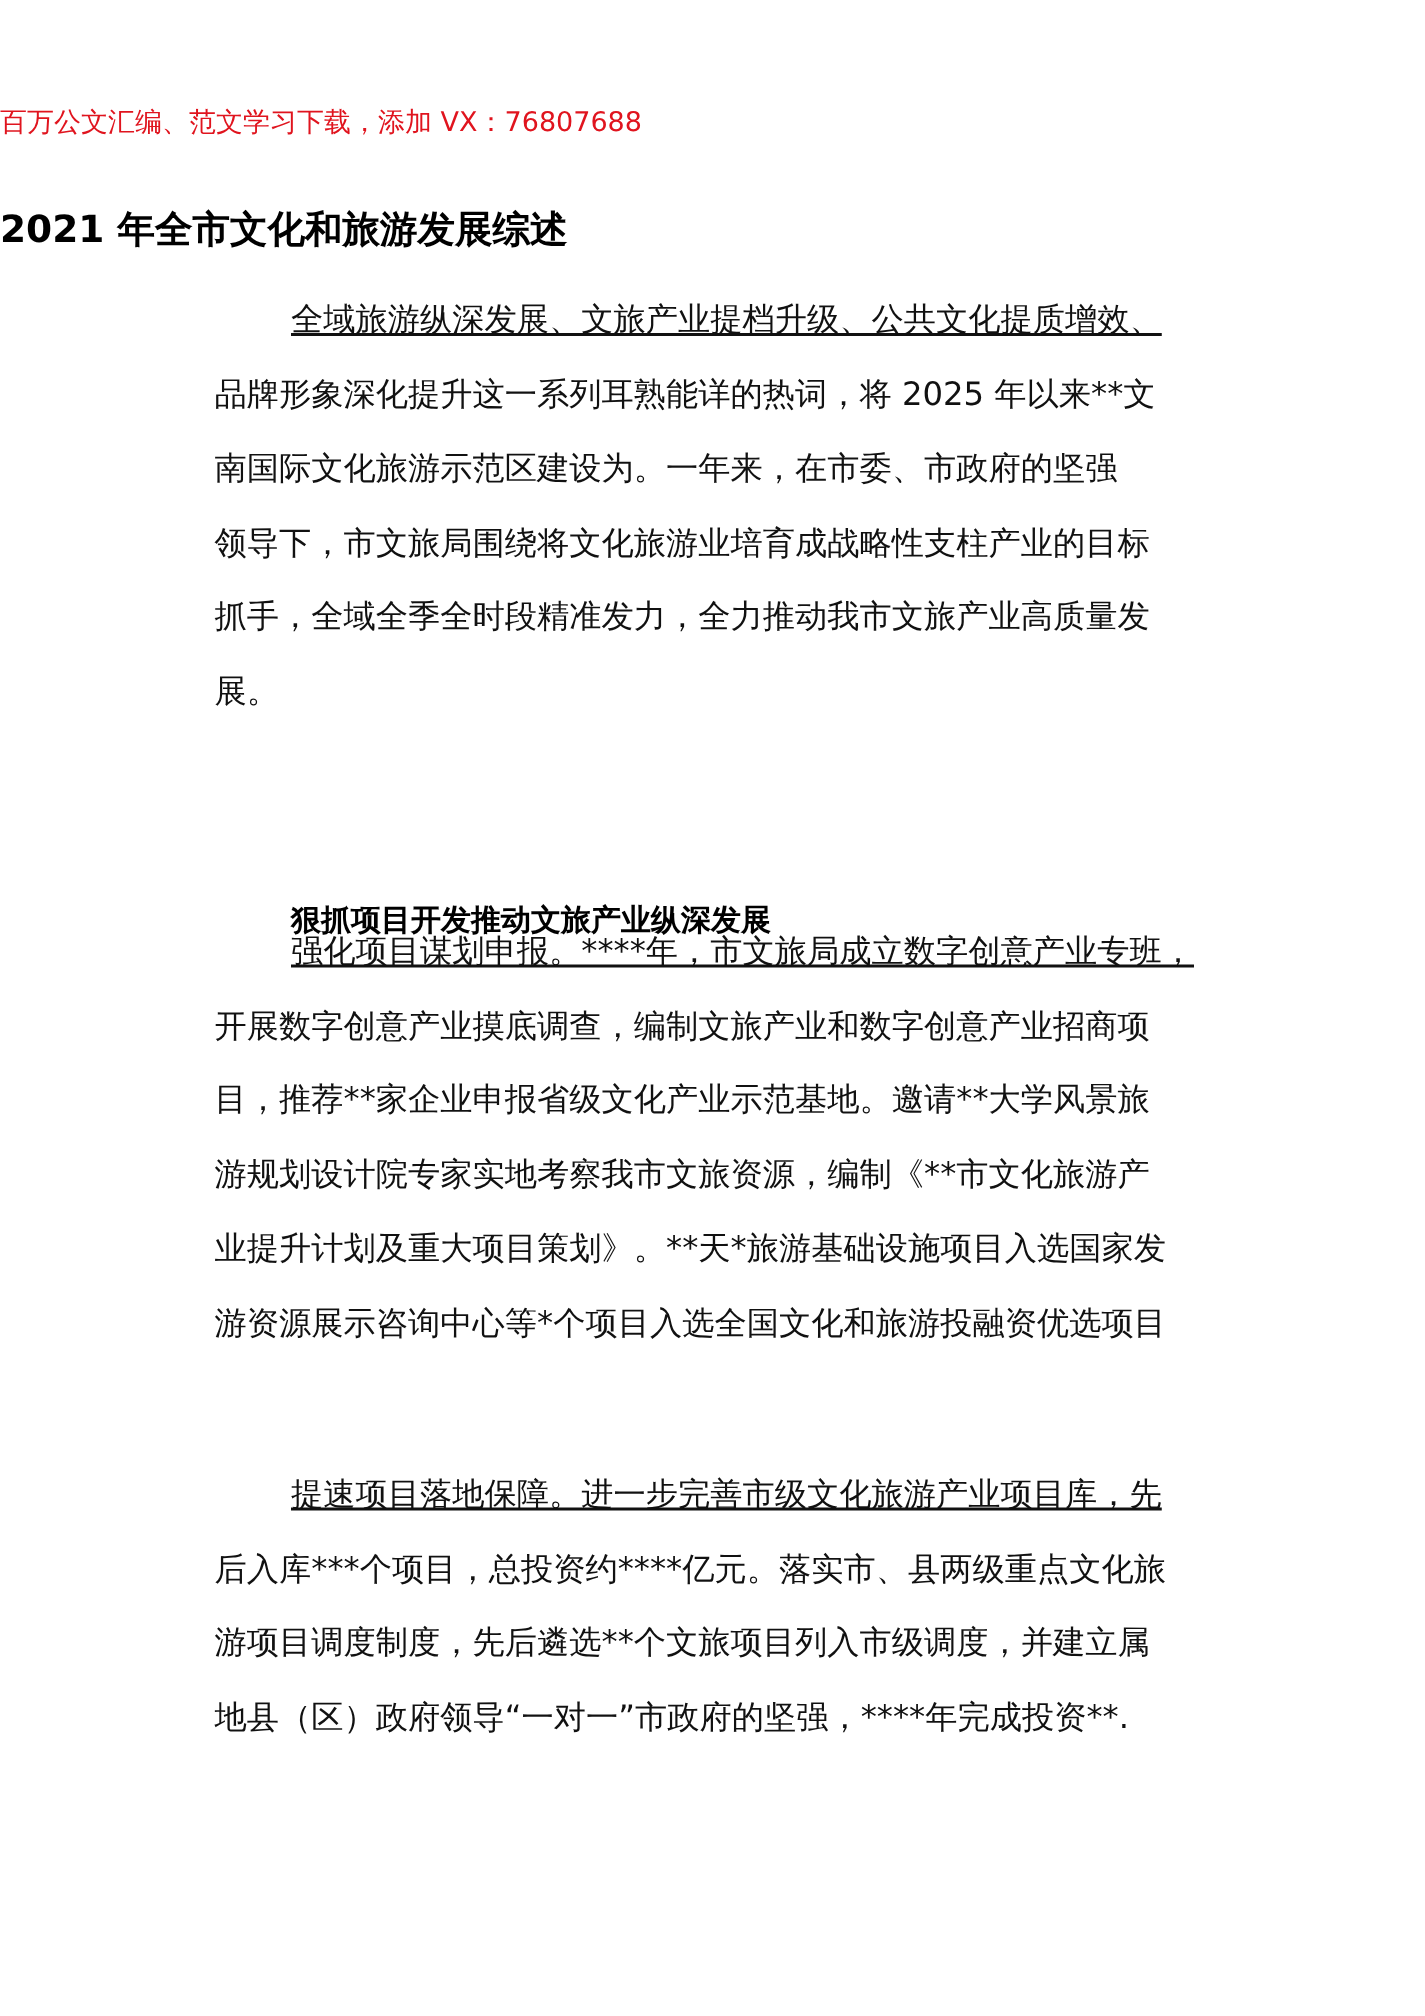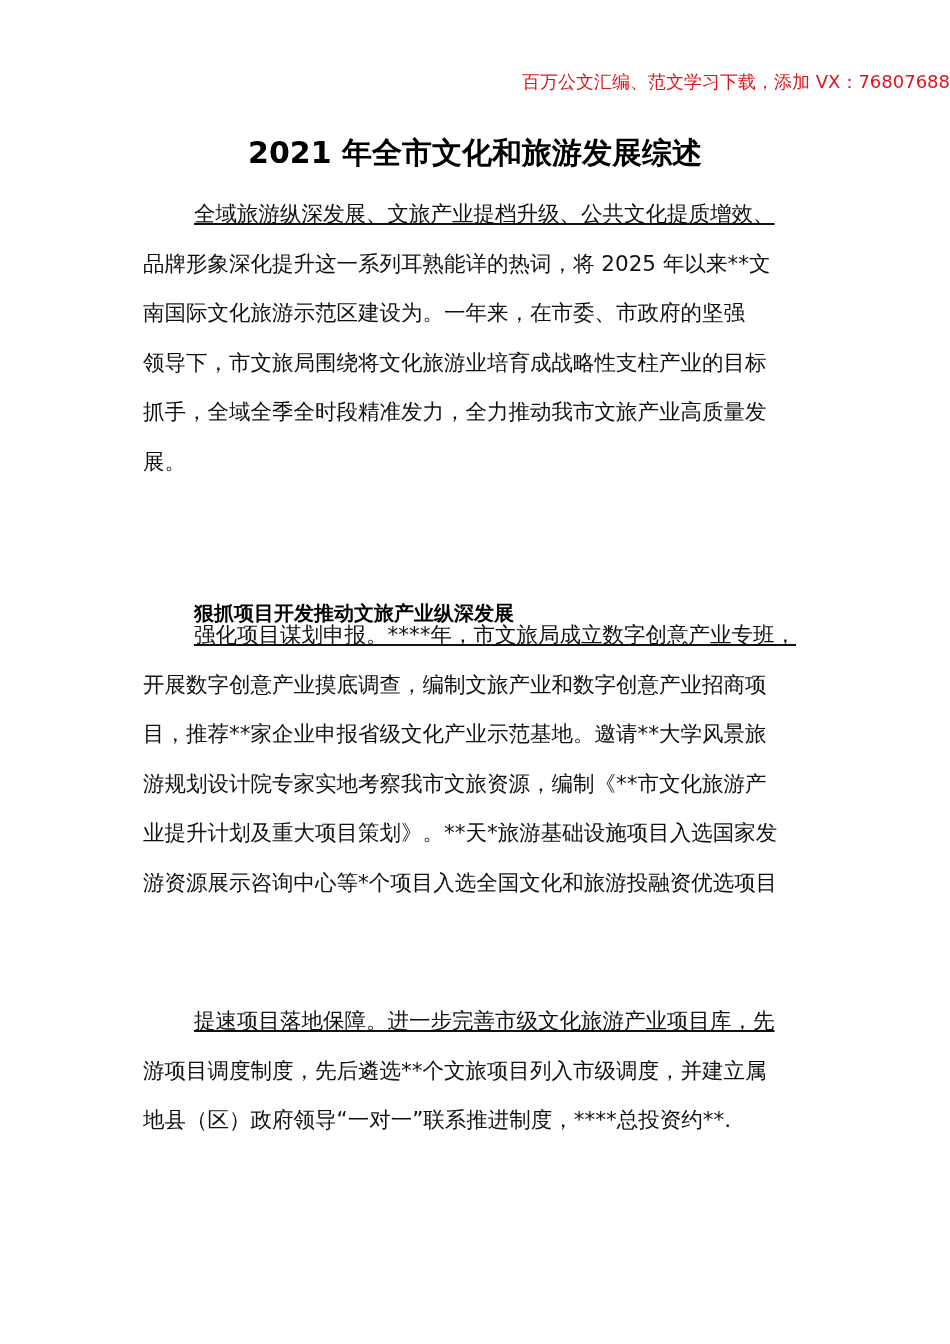--- a/index.html
+++ b/index.html
@@ -13,33 +13,33 @@
       position: relative;
       overflow: hidden;
       font-family: "DejaVu Sans", "Liberation Sans", sans-serif;
       color: #000000;
     }
     .header-note {
       position: absolute;
       top: 68px;
       left: 0;
       width: 950px;
-      text-align: right;
+      text-align: left;
       font-size: 18px;
       line-height: 28px;
       color: #e0141e;
       letter-spacing: 0px;
     }
     .doc-title {
       position: absolute;
       top: 136px;
       left: 0;
       width: 950px;
-      text-align: center;
-      font-size: 30px;
+      text-align: left;
+      font-size: 25px;
       line-height: 34px;
       font-weight: bold;
       color: #000;
     }
     .body-block {
       position: absolute;
       left: 143px;
       width: 677px;
       font-size: 21.5px;
       line-height: 49.6px;
@@ -88,17 +88,18 @@
 
 <div class="body-block" style="top:610px;">
   <span class="line indent">强化项目谋划申报。****年，市文旅局成立数字创意产业专班，</span>
   <span class="line">开展数字创意产业摸底调查，编制文旅产业和数字创意产业招商项</span>
   <span class="line">目，推荐**家企业申报省级文化产业示范基地。邀请**大学风景旅</span>
   <span class="line">游规划设计院专家实地考察我市文旅资源，编制《**市文化旅游产</span>
   <span class="line">业提升计划及重大项目策划》。**天*旅游基础设施项目入选国家发</span>
   <span class="line">游资源展示咨询中心等*个项目入选全国文化和旅游投融资优选项目</span>
 </div>
 
-<div class="body-block" style="top:996px;">
+<div class="body-block" style="top:972px;">
   <span class="line indent">提速项目落地保障。进一步完善市级文化旅游产业项目库，先</span>
+  <span class="line">后入库***个项目，总投资约****亿元。落实市、县两级重点文化旅</span>
   <span class="line">游项目调度制度，先后遴选**个文旅项目列入市级调度，并建立属</span>
-  <span class="line">地县（区）政府领导“一对一”联系推进制度，****总投资约**.</span>
+  <span class="line">地县（区）政府领导“一对一”市政府的坚强，****年完成投资**.</span>
 </div>
 
 </body></html>

